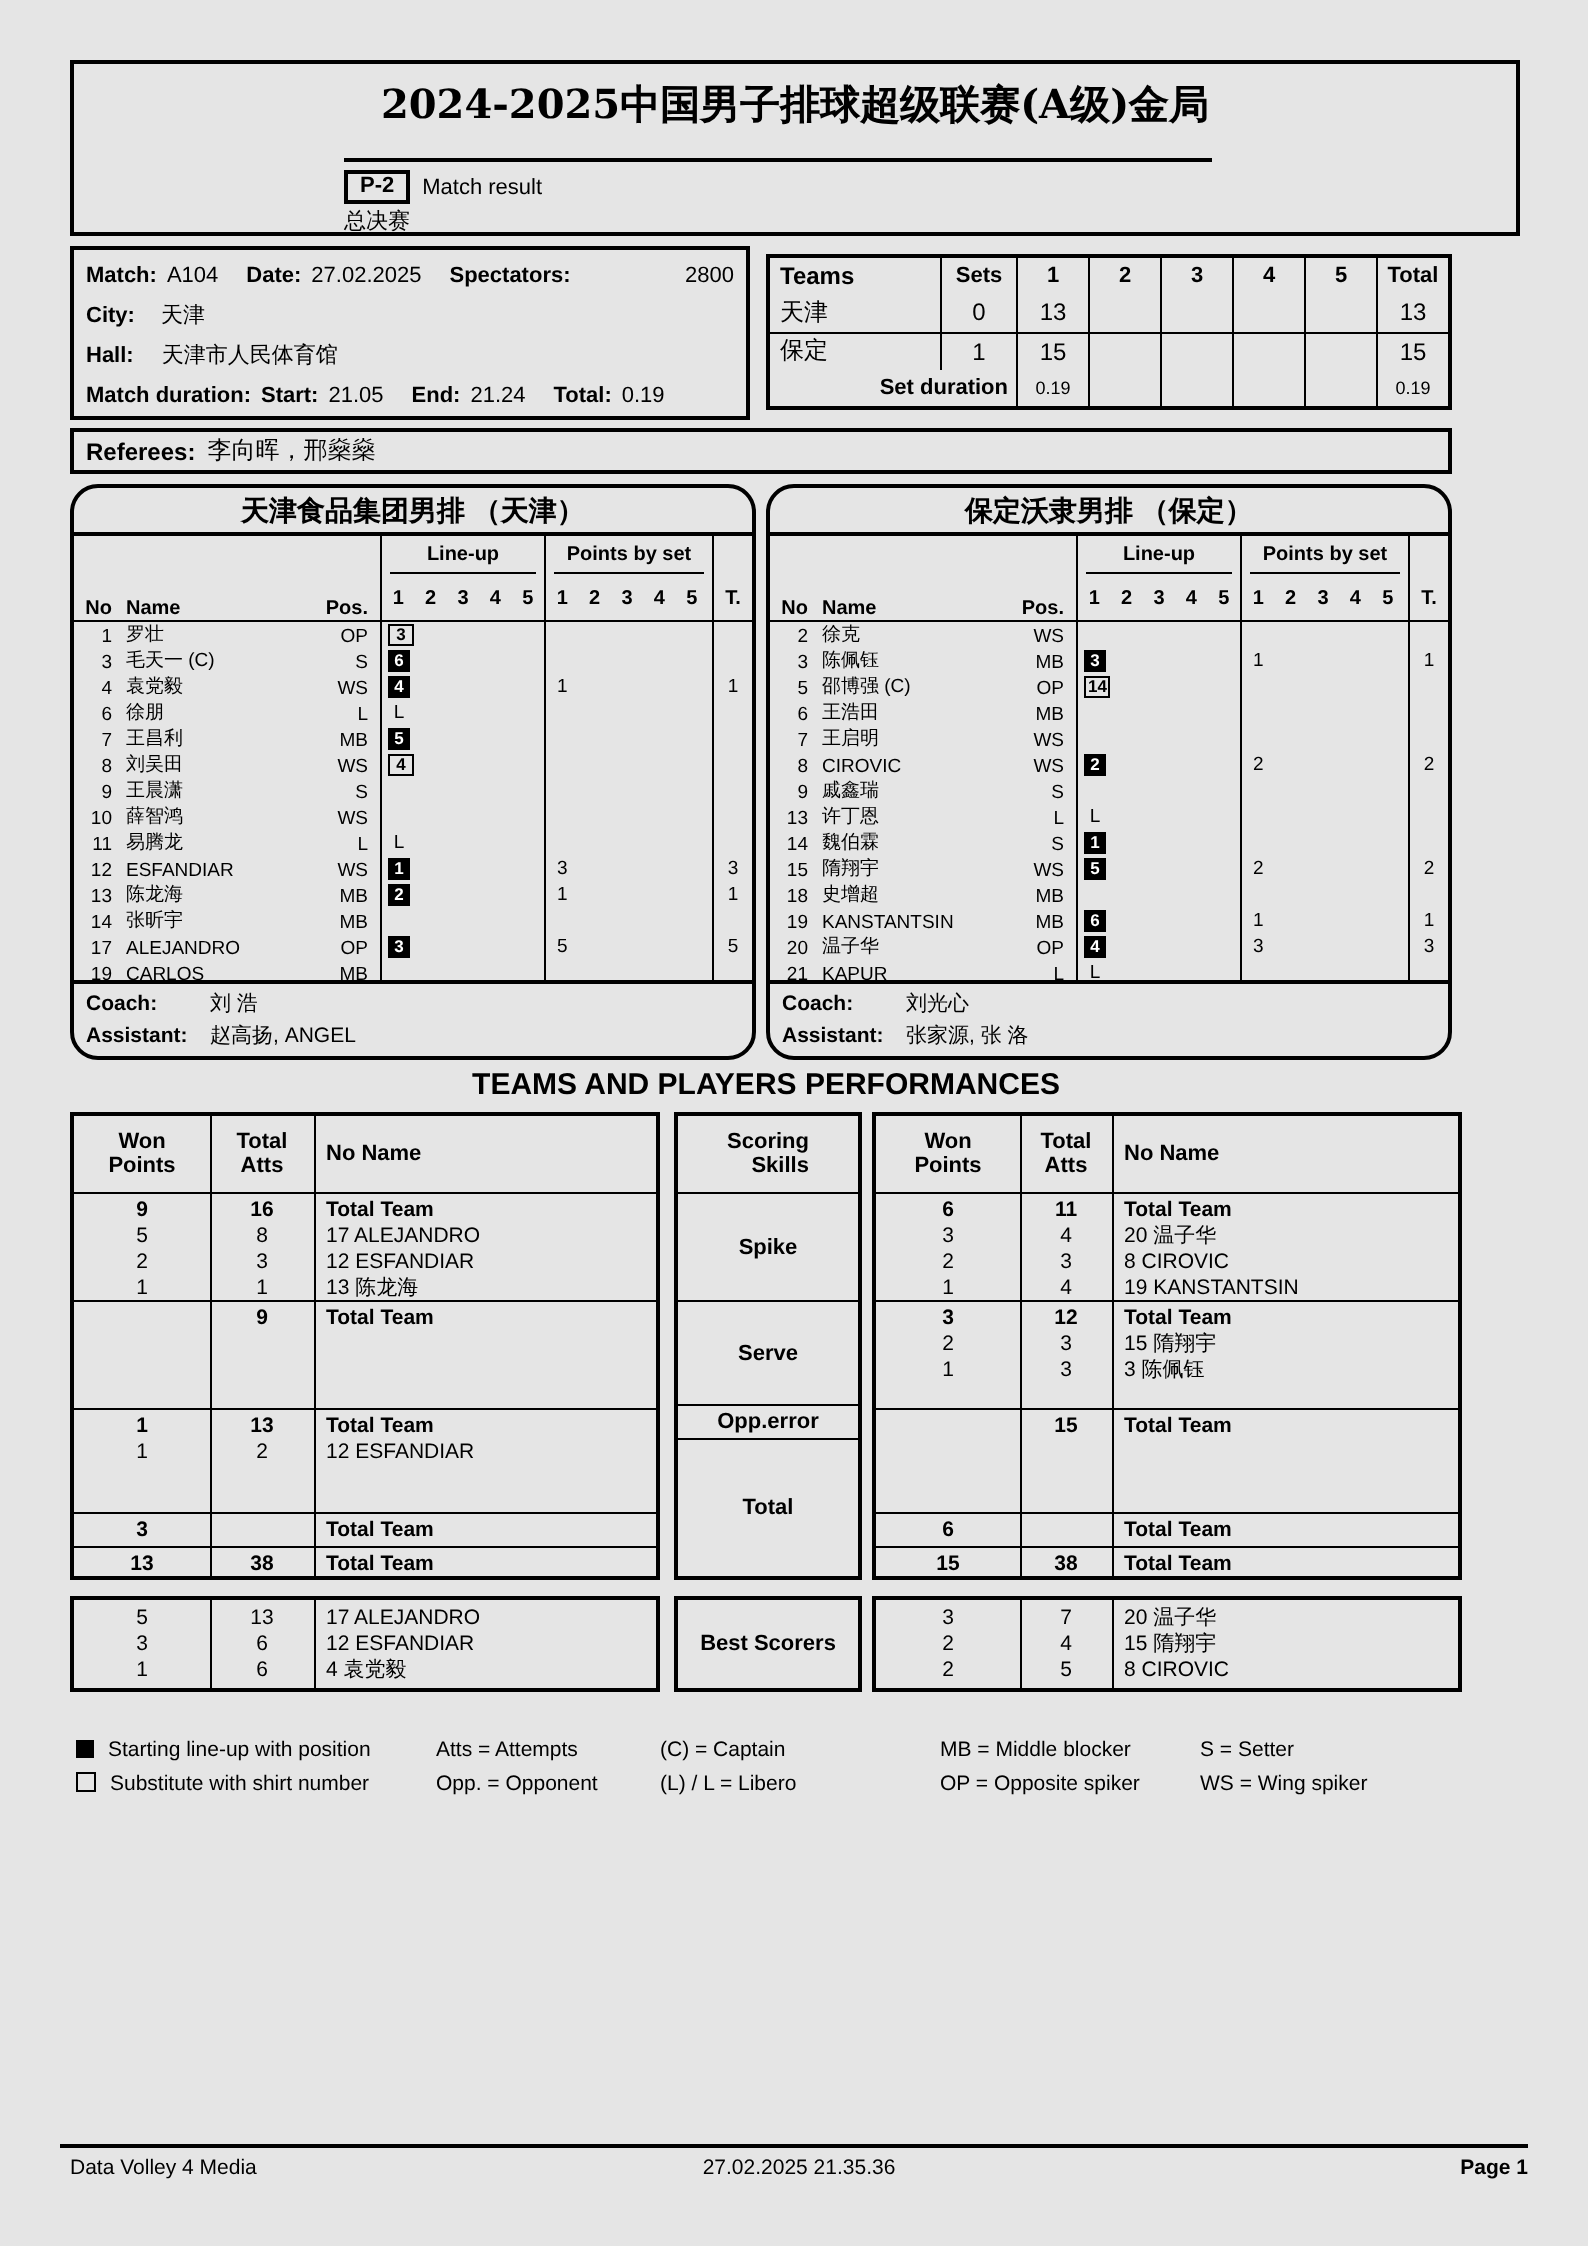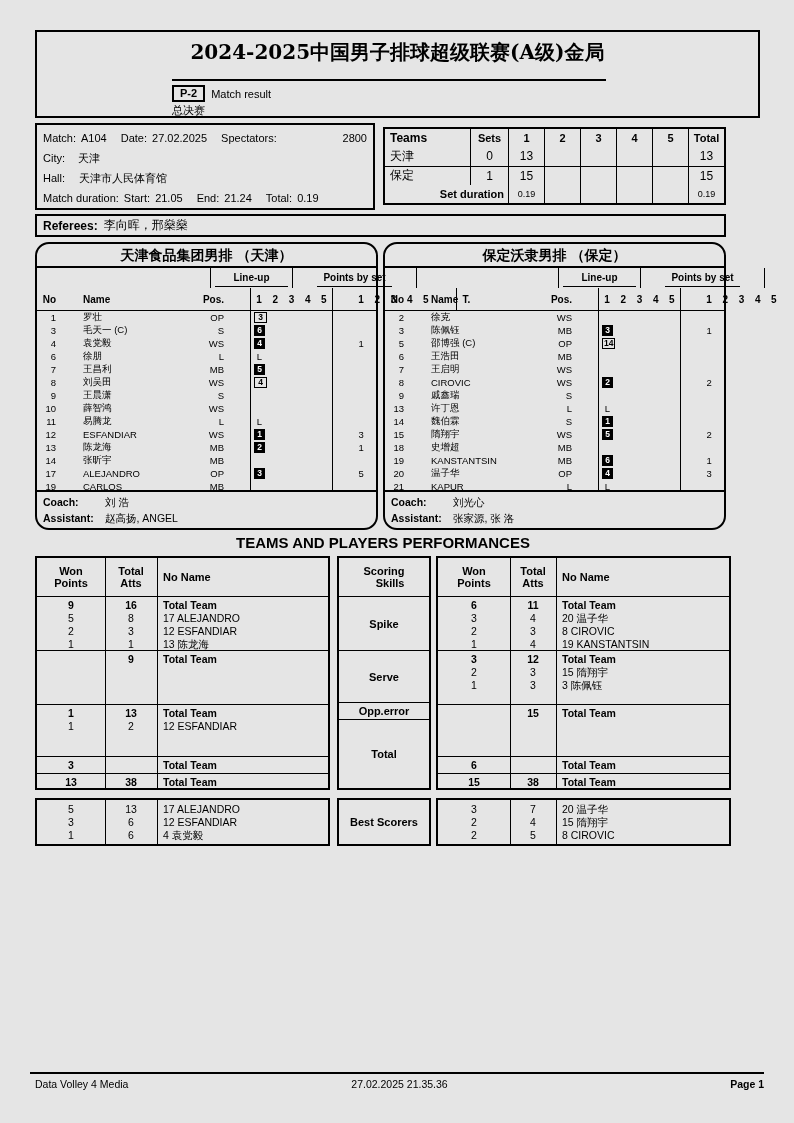--- a/index.html
+++ b/index.html
@@ -13,21 +13,21 @@
   .main-title{text-align:center;font-family:"DejaVu Serif",serif;font-weight:bold;font-size:20px;padding-top:7px;}
   .title-rule{position:absolute;left:135px;top:47px;width:434px;height:2px;background:#000;}
   .p2-row{position:absolute;left:135px;top:53px;display:flex;align-items:center;}
   .p2-box{border:2px solid #000;font-weight:bold;font-size:11px;padding:0 6px;line-height:13px;}
   .p2-label{margin-left:6px;font-size:11px;}
   .phase{position:absolute;left:135px;top:71px;font-size:11px;}
 
   
   .match-box{left:35px;top:123px;width:340px;height:87px;padding:3px 6px;}
   .mrow{display:flex;align-items:baseline;height:20px;line-height:20px;white-space:nowrap;}
-  .mrow .lbl{font-weight:normal;margin-right:5px;}
+  .mrow .lbl{font-weight:bold;margin-right:5px;}
   .mrow .gap{margin-left:14px;}
   .push-r{margin-left:auto;}
 
   
   .score-box{left:383px;top:127px;width:343px;height:78px;display:flex;flex-direction:column;}
   .strow{display:flex;flex:1;text-align:right;}
   .strow + .strow{border-top:1px solid #000;}
   .stc{box-sizing:border-box;display:flex;align-items:center;justify-content:center;border-left:1px solid #000;}
   .stc:first-child{border-left:none;}
   .stc.teamc{width:85px;justify-content:flex-start;padding-left:5px;font-size:12px;}
@@ -42,21 +42,21 @@
 
   
   .ref-box{left:35px;top:214px;width:691px;height:23px;display:flex;align-items:center;padding-left:6px;}
   .ref-box .lbl{font-weight:bold;margin-right:6px;font-size:12px;}
   .ref-names{font-size:12px;}
 
   
   .roster{top:242px;width:343px;height:288px;display:flex;flex-direction:column;border-radius:14px;}
   .roster-l{left:35px;} .roster-r{left:383px;}
   .team-title{height:22px;line-height:22px;text-align:center;font-weight:bold;font-size:14px;border-bottom:2px solid #000;}
-  .rrow{display:flex;align-items:center;gap:20px;}
+  .rrow{display:flex;align-items:flex-end;}
   .c-no{width:22px;text-align:right;padding-right:3px;box-sizing:border-box;flex:none;}
   .c-name{width:100px;padding-left:4px;box-sizing:border-box;flex:none;white-space:nowrap;overflow:hidden;}
   .c-pos{width:31px;text-align:right;padding-right:6px;box-sizing:border-box;flex:none;}
   .c-lu{width:83px;box-sizing:border-box;border-left:1px solid #000;border-right:1px solid #000;flex:none;display:flex;align-items:center;align-self:stretch;}
   .c-pts{width:83px;box-sizing:border-box;flex:none;display:flex;align-items:center;align-self:stretch;}
   .c-t{width:20px;box-sizing:border-box;border-left:1px solid #000;flex:none;text-align:center;align-self:stretch;display:flex;align-items:center;justify-content:center;}
   .rhead-a{height:20px;font-weight:bold;font-size:10px;}
   .rhead-a .c-left{width:153px;flex:none;align-self:stretch;}
   .grp-inner{display:block;text-align:center;border-bottom:1px solid #000;width:90%;margin:0 auto;line-height:17px;}
   .rhead-b{height:22px;font-weight:bold;font-size:10px;border-bottom:1px solid #000;}
@@ -865,21 +865,35 @@
         <div class="prow2">
           <span class="pc-won">2</span>
           <span class="pc-atts">5</span>
           <span class="pc-name">8  CIROVIC</span>
         </div>
       </div>
   </div>
 
   <div class="abs legend">
 
-
+      <div class="leg-row">
+        <span><span class="leg-ic filled"></span><span>Starting line-up with position</span></span>
+        <span>Atts = Attempts</span>
+        <span>(C) = Captain</span>
+        <span>MB = Middle blocker</span>
+        <span>S = Setter</span>
+      </div>
+
+      <div class="leg-row">
+        <span><span class="leg-ic open"></span><span>Substitute with shirt number</span></span>
+        <span>Opp. = Opponent</span>
+        <span>(L) / L = Libero</span>
+        <span>OP = Opposite spiker</span>
+        <span>WS = Wing spiker</span>
+      </div>
     </div>
 
   <div class="abs foot-rule"></div>
   <div class="abs footer">
     <span class="f-left">Data Volley 4 Media</span>
     <span class="f-center">27.02.2025 21.35.36</span>
     <span class="f-right">Page 1</span>
   </div>
 
 </div>

